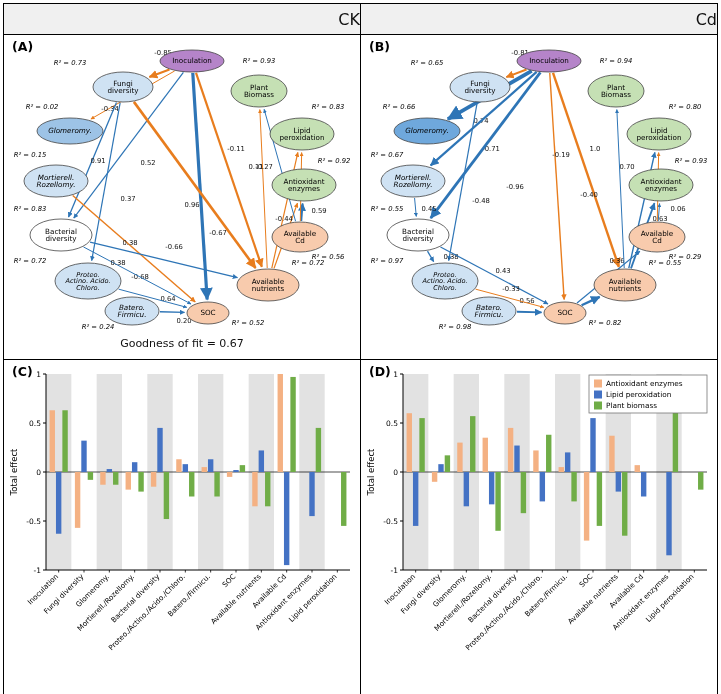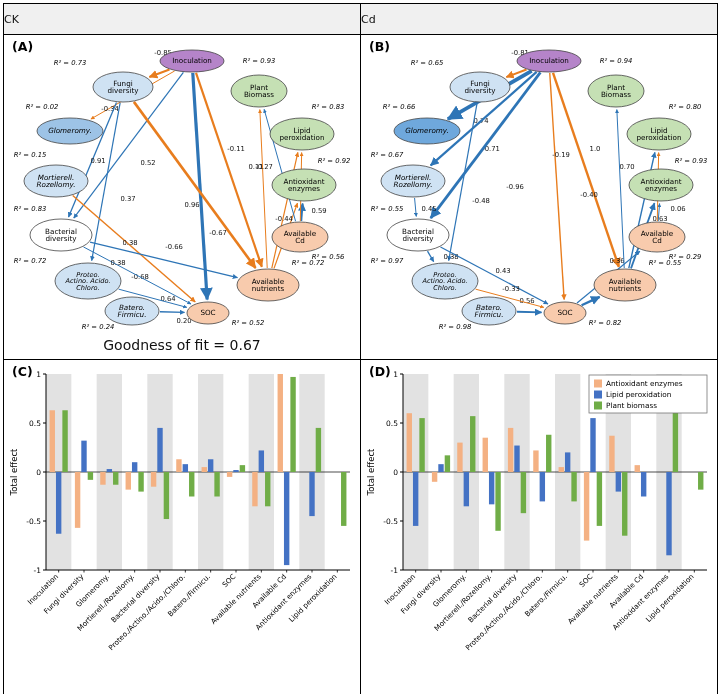--- a/index.html
+++ b/index.html
@@ -1,23 +1,23 @@
 <!DOCTYPE html>
 <html><head>
 <meta charset="utf-8">
 <style>
   *{box-sizing:border-box;margin:0;padding:0}
   html,body{background:#fff;font-family:"DejaVu Sans","Liberation Sans",sans-serif}
   .figure{width:715px;margin:3px auto;border:1px solid #000;background:#000}
   .grid{display:grid;grid-template-columns:1fr 1fr;grid-template-rows:30px 324px 336px;gap:1px}
   .cell{background:#fff;position:relative;overflow:hidden}
-  .hcell{display:flex;align-items:center;justify-content:flex-start;background:#f0f0f0;font-size:11px;color:#111}
+  .hcell{display:flex;align-items:center;justify-content:flex-end;background:#f0f0f0;font-size:16px;color:#111}
   .pletter{position:absolute;top:4px;left:8px;font-weight:bold;font-size:12.5px;z-index:2}
   .netwrap svg{display:block;margin:4px auto 0}
-  .goodness{text-align:center;font-size:14px;color:#111;margin-top:2px}
+  .goodness{text-align:center;font-size:11px;color:#111;margin-top:2px}
   .chartwrap svg{display:block;margin:2px auto 0}
 </style>
 </head>
 <body>
 
 <div class="figure">
   <div class="grid">
 
     <div class="cell hcell">
       <span>CK</span>

